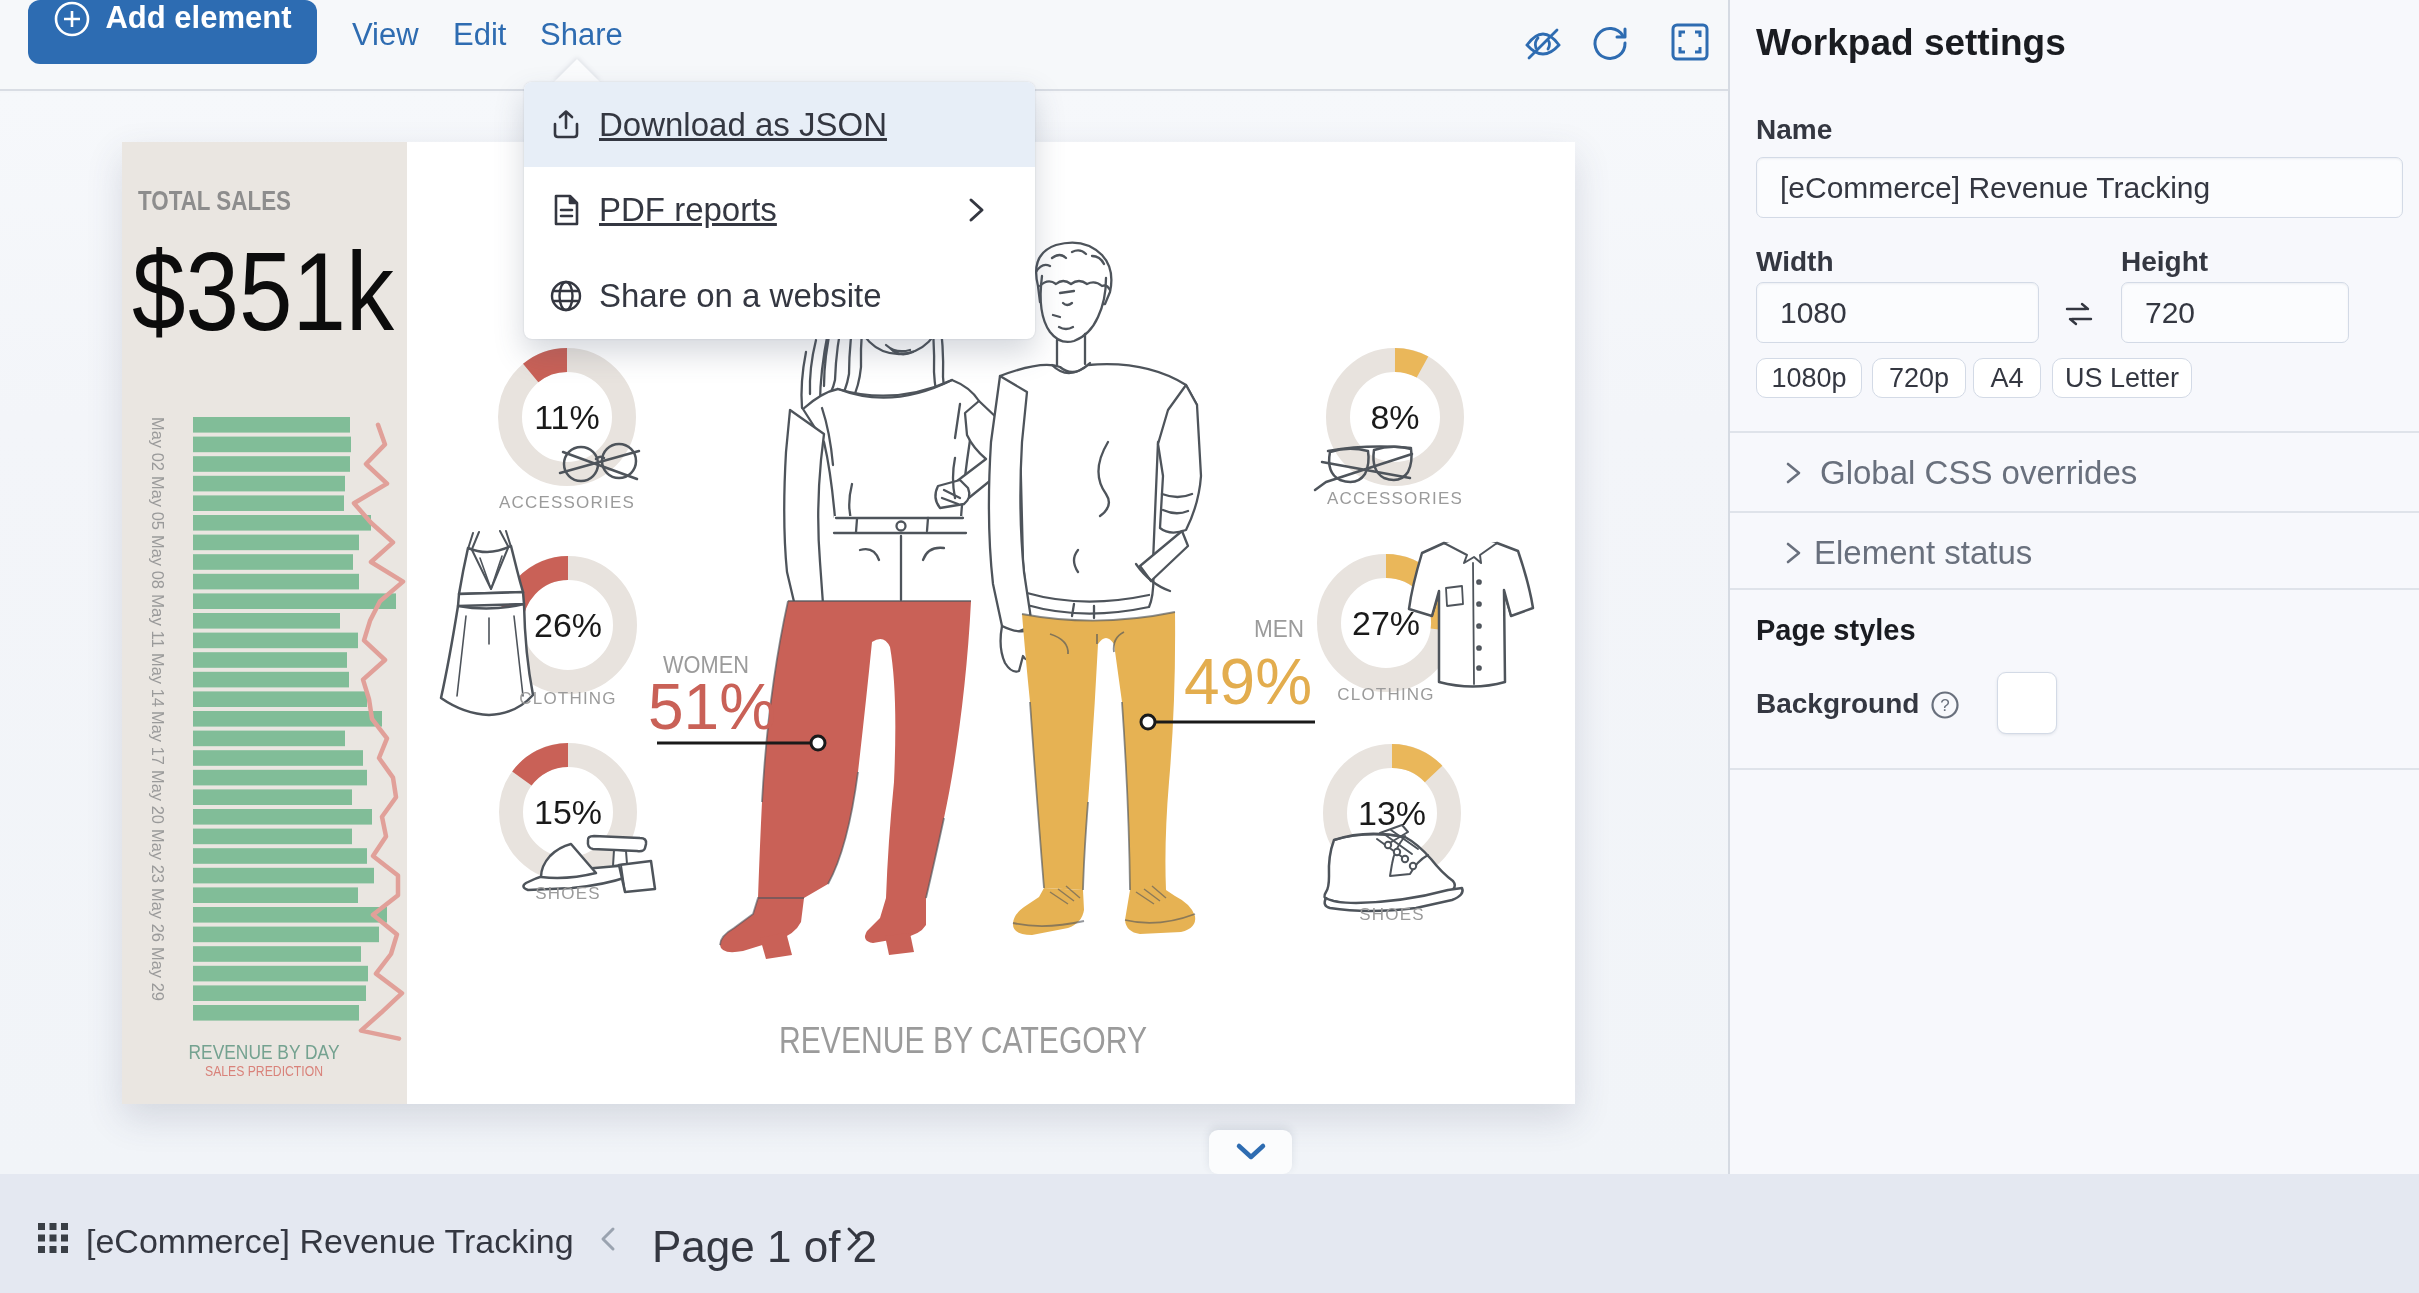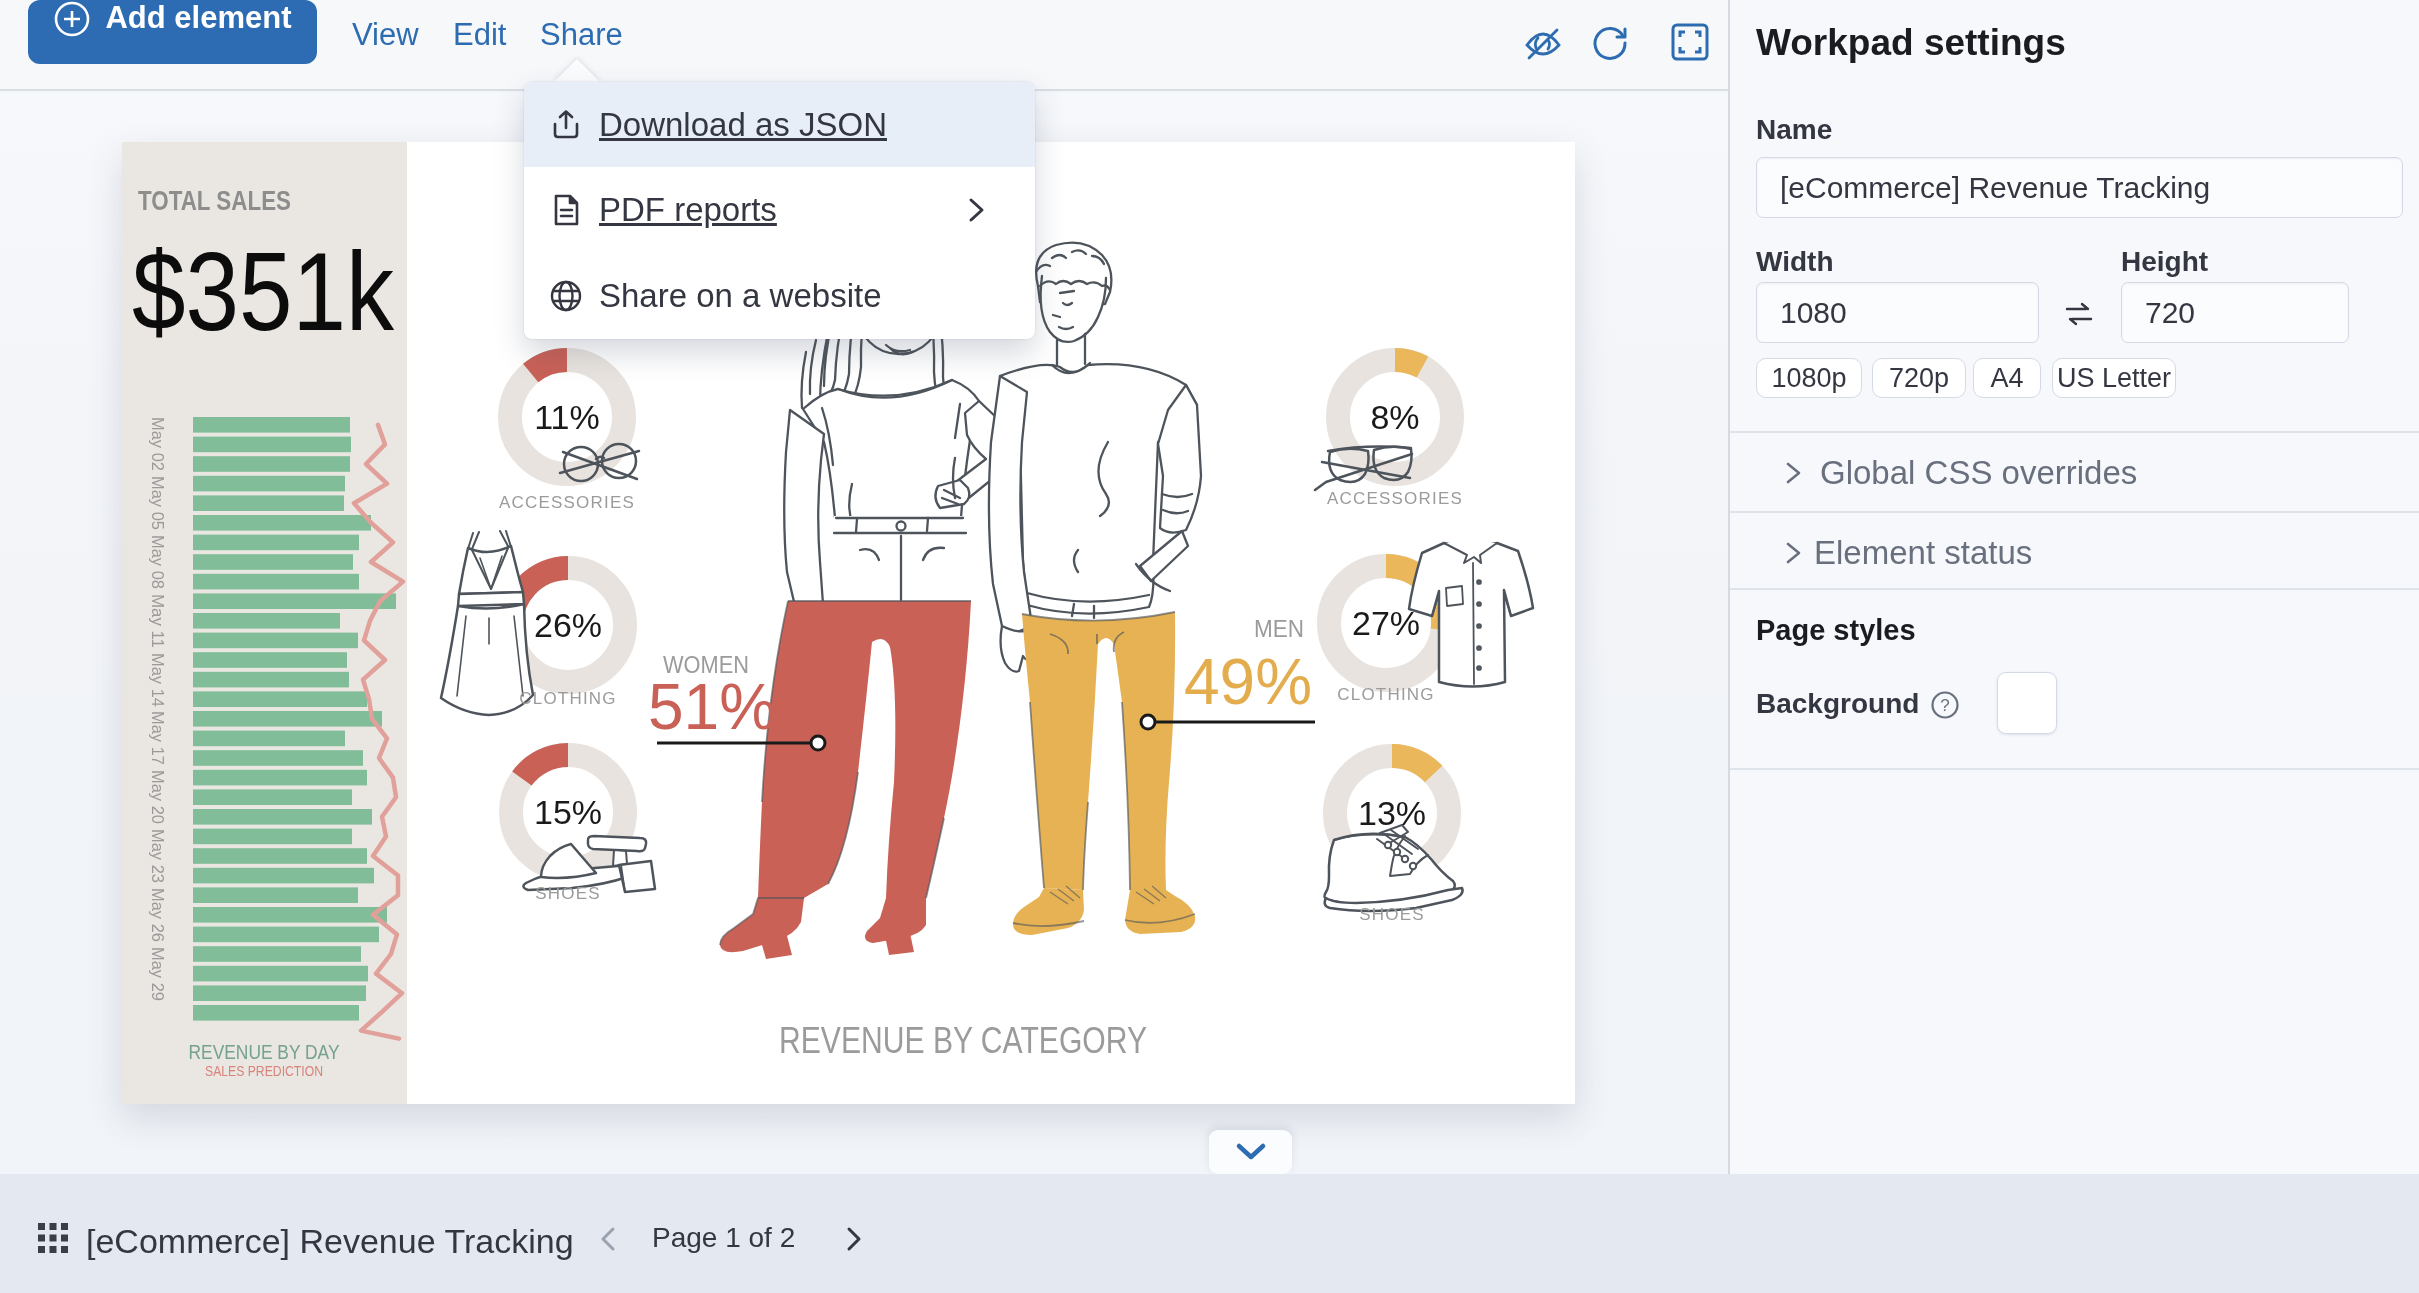--- a/index.html
+++ b/index.html
@@ -294,21 +294,21 @@
   <div class="abs lbl" style="left:365px;top:224px;">Height</div>
   <div class="abs input" style="top:260px;width:283px;">1080</div>
   <div class="abs input" style="left:365px;top:260px;width:228px;">720</div>
   <svg class="abs" style="left:308px;top:277px;" width="30" height="30" viewBox="0 0 30 30" fill="none" stroke="#343741" stroke-width="2.4" stroke-linecap="round" stroke-linejoin="round">
     <path d="M3 10 H22 M18 5 L24 10"></path>
         <path d="M27 20 H8 M12 25 L6 20"></path>
   </svg>
   <div class="abs chip" style="left:0px;top:336px;width:106px;">1080p</div>
   <div class="abs chip" style="left:116px;top:336px;width:94px;">720p</div>
   <div class="abs chip" style="left:217px;top:336px;width:68px;">A4</div>
-  <div class="abs chip" style="left:296px;top:336px;width:124px;">US Letter</div>
+  <div class="abs chip" style="left:296px;top:336px;width:140px;">US Letter</div>
   <div class="abs hr" style="top:409px;"></div>
   <svg class="abs" style="left:24px;top:438px;" width="26" height="26" viewBox="0 0 26 26">
         <path d="M8 4 L19 13 L8 22" fill="none" stroke="#69707d" stroke-width="2.6" stroke-linecap="round" stroke-linejoin="round"></path>
       </svg>
   <div class="abs acc" style="left:64px;top:432px;">Global CSS overrides</div>
   <div class="abs hr" style="top:489px;"></div>
   <svg class="abs" style="left:24px;top:518px;" width="26" height="26" viewBox="0 0 26 26">
         <path d="M8 4 L19 13 L8 22" fill="none" stroke="#69707d" stroke-width="2.6" stroke-linecap="round" stroke-linejoin="round"></path>
       </svg>
   <div class="abs acc" style="left:58px;top:512px;">Element status</div>
@@ -333,15 +333,15 @@
     <rect x="12.5" y="12.5" width="7" height="7"></rect>
     <rect x="24" y="12.5" width="7" height="7"></rect>
     <rect x="1" y="24" width="7" height="7"></rect>
     <rect x="12.5" y="24" width="7" height="7"></rect>
     <rect x="24" y="24" width="7" height="7"></rect>
   </svg>
   <div class="abs" style="left:86px;top:1222px;font-size:34px;color:#343741;">[eCommerce] Revenue Tracking</div>
   <svg class="abs" style="left:594px;top:1224px;" width="30" height="30" viewBox="0 0 30 30">
     <path d="M19 5 L9 15 L19 25" fill="none" stroke="#9aa3b0" stroke-width="3" stroke-linecap="round" stroke-linejoin="round"></path>
   </svg>
-  <div class="abs" style="left:652px;top:1222px;font-size:28px;color:#343741;">Page 1 of 2</div>
+  <div class="abs" style="left:652px;top:1222px;font-size:44px;color:#343741;">Page 1 of 2</div>
   <svg class="abs" style="left:838px;top:1224px;" width="30" height="30" viewBox="0 0 30 30">
     <path d="M11 5 L21 15 L11 25" fill="none" stroke="#343741" stroke-width="3" stroke-linecap="round" stroke-linejoin="round"></path>
   </svg>
 </body></html>

